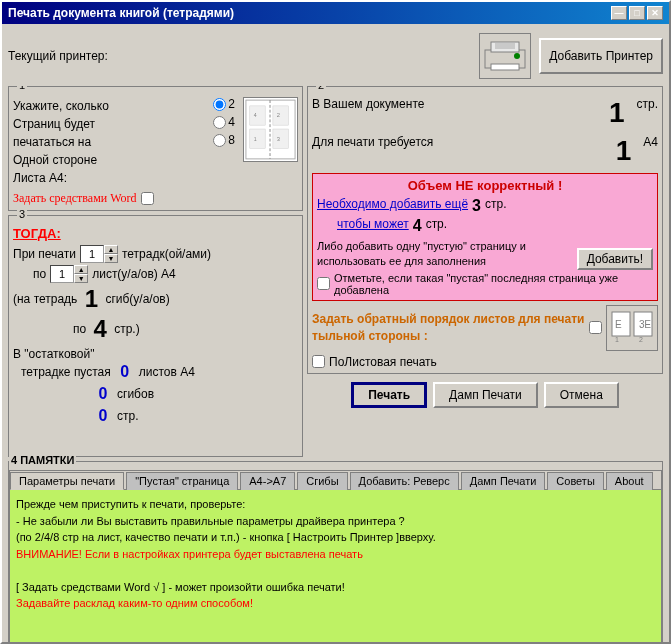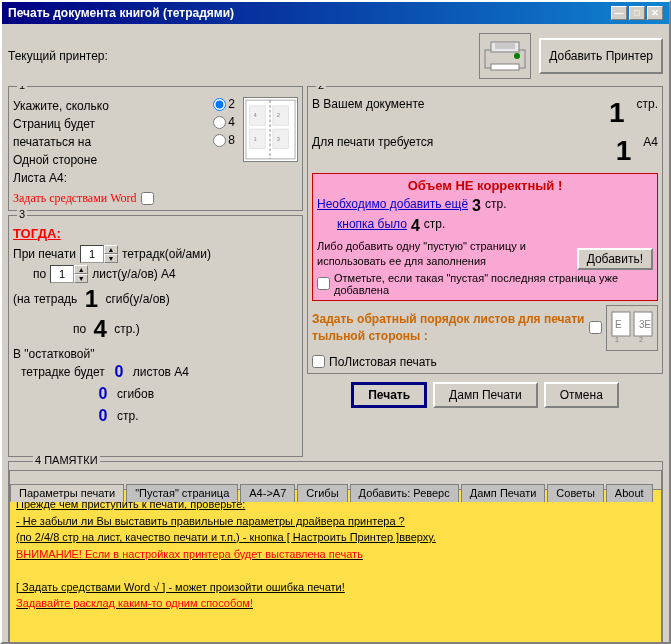--- a/index.html
+++ b/index.html
@@ -320,49 +320,49 @@
     }
     .tab {
       padding: 2px 8px;
       border: 1px solid #808080;
       border-bottom: none;
       background: #c0c0c0;
       cursor: pointer;
       font-size: 11px;
       margin-right: 2px;
       position: relative;
-      top: 13px;
+      top: 1px;
     }
     .tab.active {
       background: #d4d0c8;
       border-bottom: 1px solid #d4d0c8;
       z-index: 1;
     }
     .tab-content {
       flex: 1;
       padding: 6px;
-      background: #fde047;
+      background: #bef264;
       overflow: auto;
-      text-decoration: underline;
     }
     .tab-text {
       font-size: 11px;
       color: #000;
       line-height: 1.5;
     }
     .tab-text .highlight {
       color: red;
     }
     .panel4-label {
       position: absolute;
       top: -8px;
-      left: 24px;
+      left: 0;
       background: #d4d0c8;
       padding: 0 2px;
       font-size: 11px;
+      font-weight: bold;
     }
     .panel4-wrapper {
       border: 1px solid #808080;
       position: relative;
       padding-top: 8px;
     }
     .spin-container {
       display: flex;
       align-items: center;
     }
@@ -528,21 +528,21 @@
             <span>стр.)</span>
           </div>
 
           <div style="margin-top:4px;">
             <div class="print-row">
               <span>В "остатковой"</span>
             </div>
             <div style="display:flex;gap:4px;align-items:center;">
               <div style="display:flex;flex-direction:column;gap:2px;margin-left:8px;">
                 <div class="print-row">
-                  <span>тетрадке будет</span>
+                  <span>тетрадке пустая</span>
                   <span class="colored-number">0</span>
                   <span>листов А4</span>
                 </div>
                 <div class="print-row" style="margin-left:72px;">
                   <span class="colored-number">0</span>
                   <span>сгибов</span>
                 </div>
                 <div class="print-row" style="margin-left:72px;">
                   <span class="colored-number">0</span>
                   <span>стр.</span>
@@ -571,21 +571,21 @@
           </div>
 
           <div class="warning-box">
             <div class="warning-title">Объем НЕ корректный !</div>
             <div class="warning-row">
               <span class="link-text">Необходимо добавить ещё</span>
               <span class="warn-num">3</span>
               <span>стр.</span>
             </div>
             <div class="warning-row">
-              <span class="link-text" style="margin-left:20px;">кнопка было</span>
+              <span class="link-text" style="margin-left:20px;">чтобы может</span>
               <span class="warn-num">4</span>
               <span>стр.</span>
             </div>
             <div style="display:flex;gap:4px;margin-top:4px;">
               <span style="font-size:11px;flex:1;line-height:1.4;">Либо добавить одну "пустую" страницу и использовать ее для заполнения</span>
               <button class="add-btn">Добавить!</button>
             </div>
             <div class="check-row">
               <input type="checkbox" style="">
               <span>Отметьте, если такая "пустая" последняя страница уже добавлена</span>

